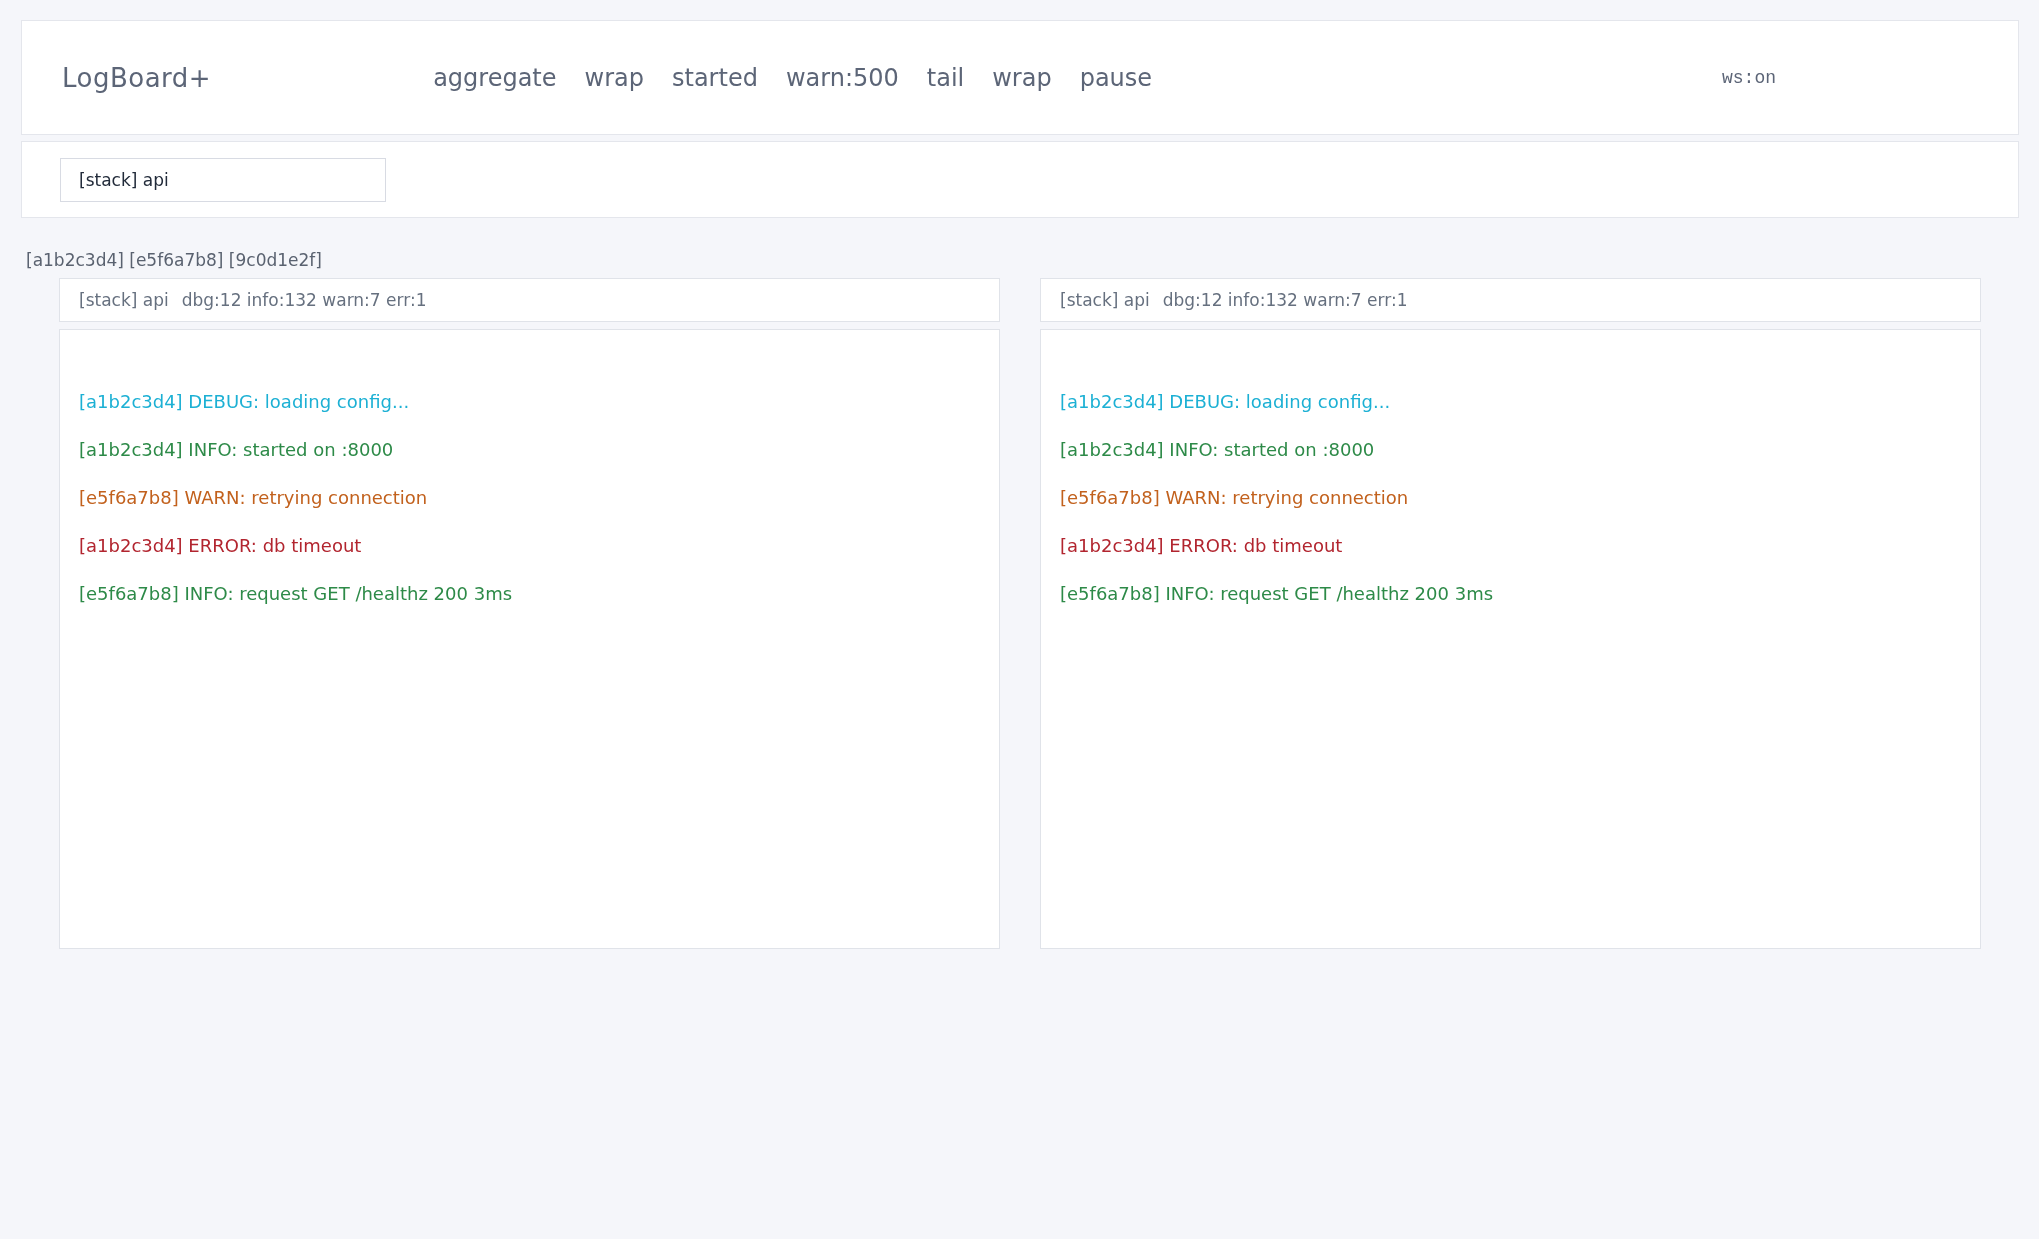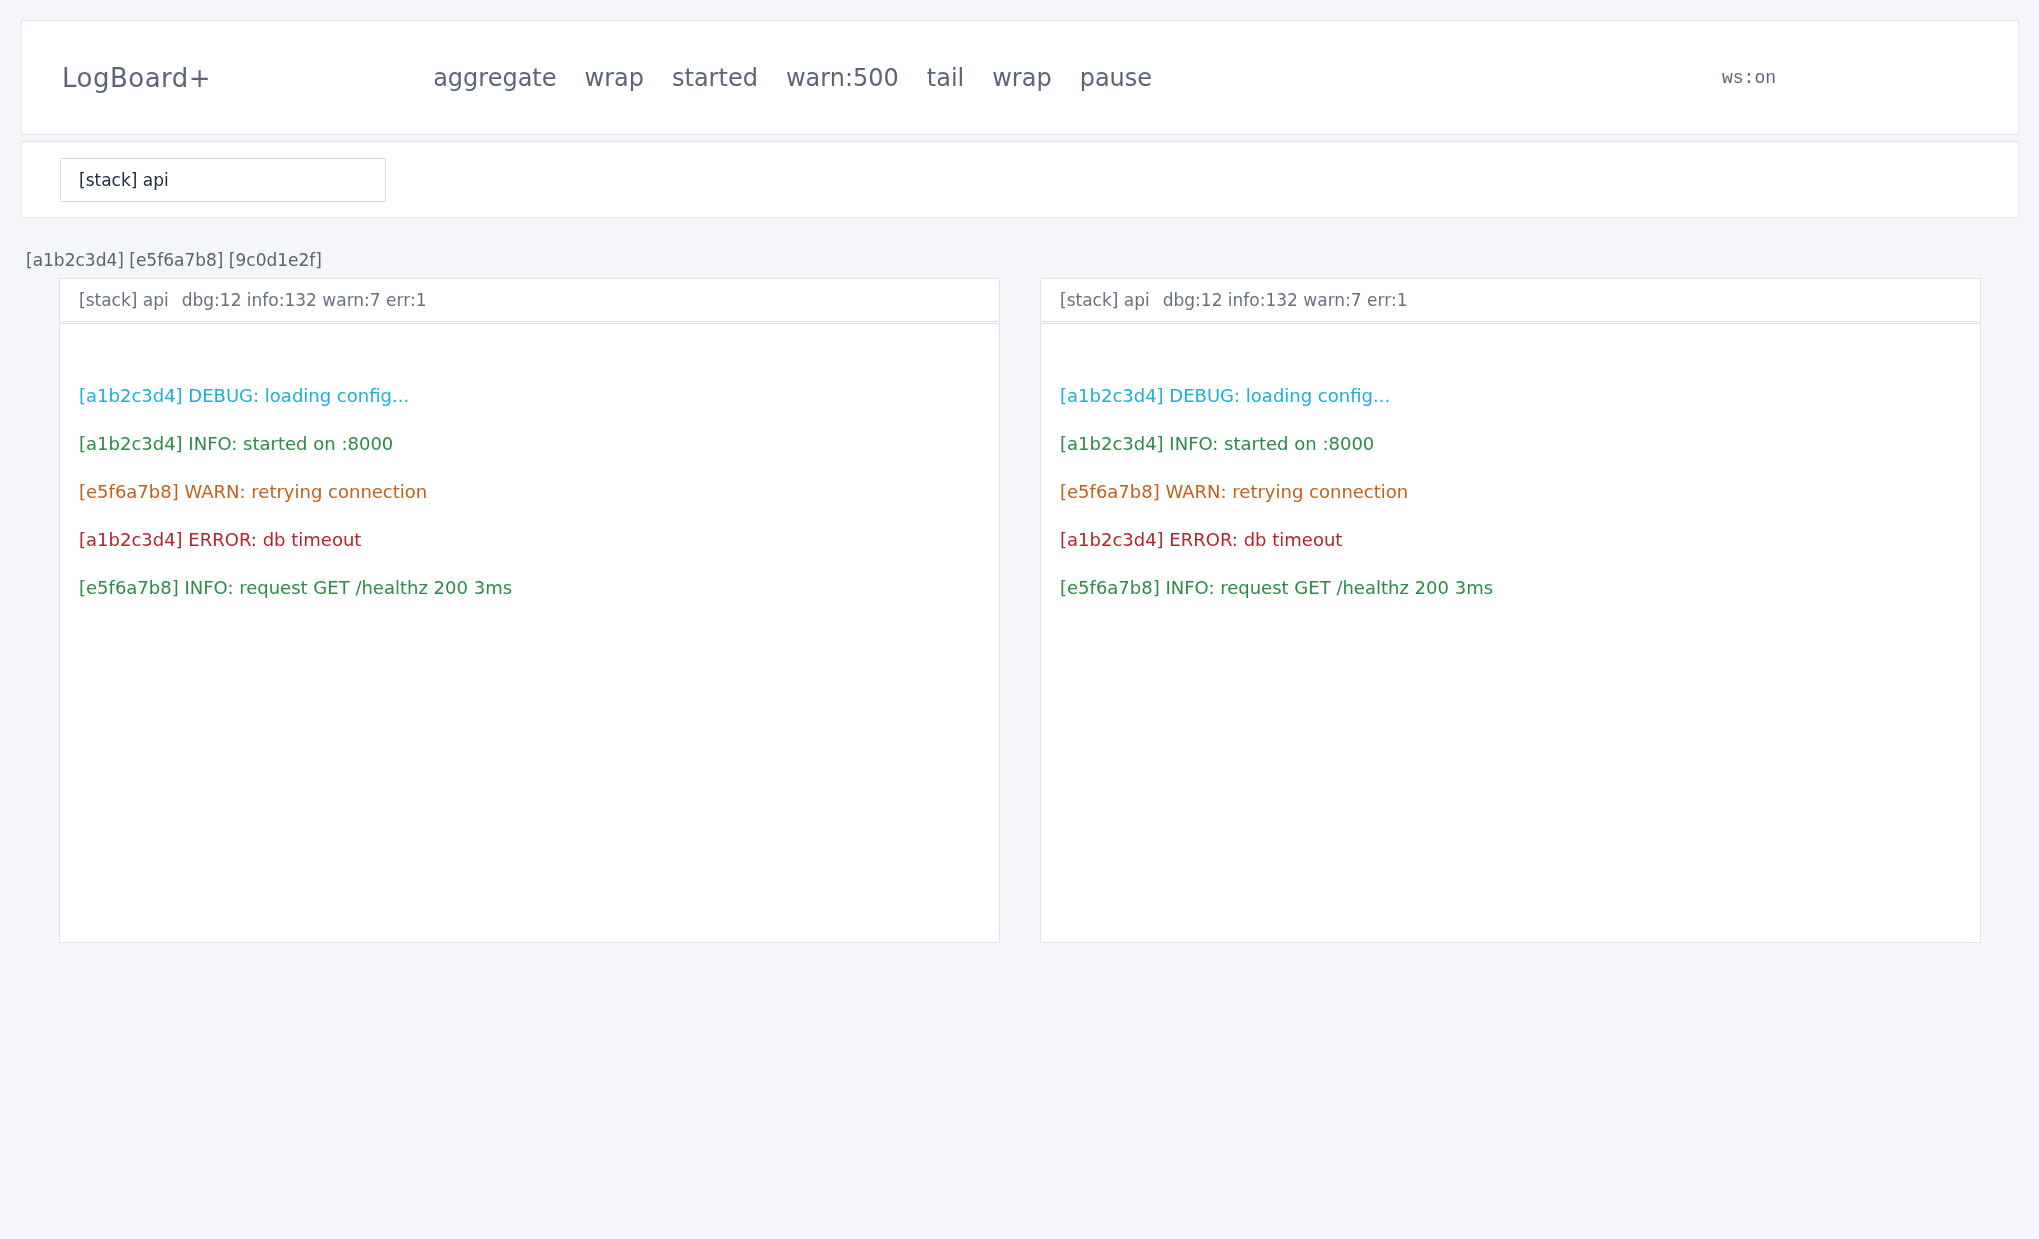--- a/index.html
+++ b/index.html
@@ -80,21 +80,21 @@
     background: #ffffff;
     border: 1px solid #e0e3e9;
     display: flex; align-items: center;
     padding: 0 19px;
     gap: 13px;
     font-size: 17px;
     color: #66707f;
     white-space: nowrap;
   }
   .panel-body {
-    margin-top: 1px;
+    margin-top: 7px;
     height: 620px;
     background: #ffffff;
     border: 1px solid #e0e3e9;
     padding: 48px 19px 0 19px;
     overflow: hidden;
   }
   .log-line {
     font-size: 18px;
     line-height: 48px;
     white-space: nowrap;

